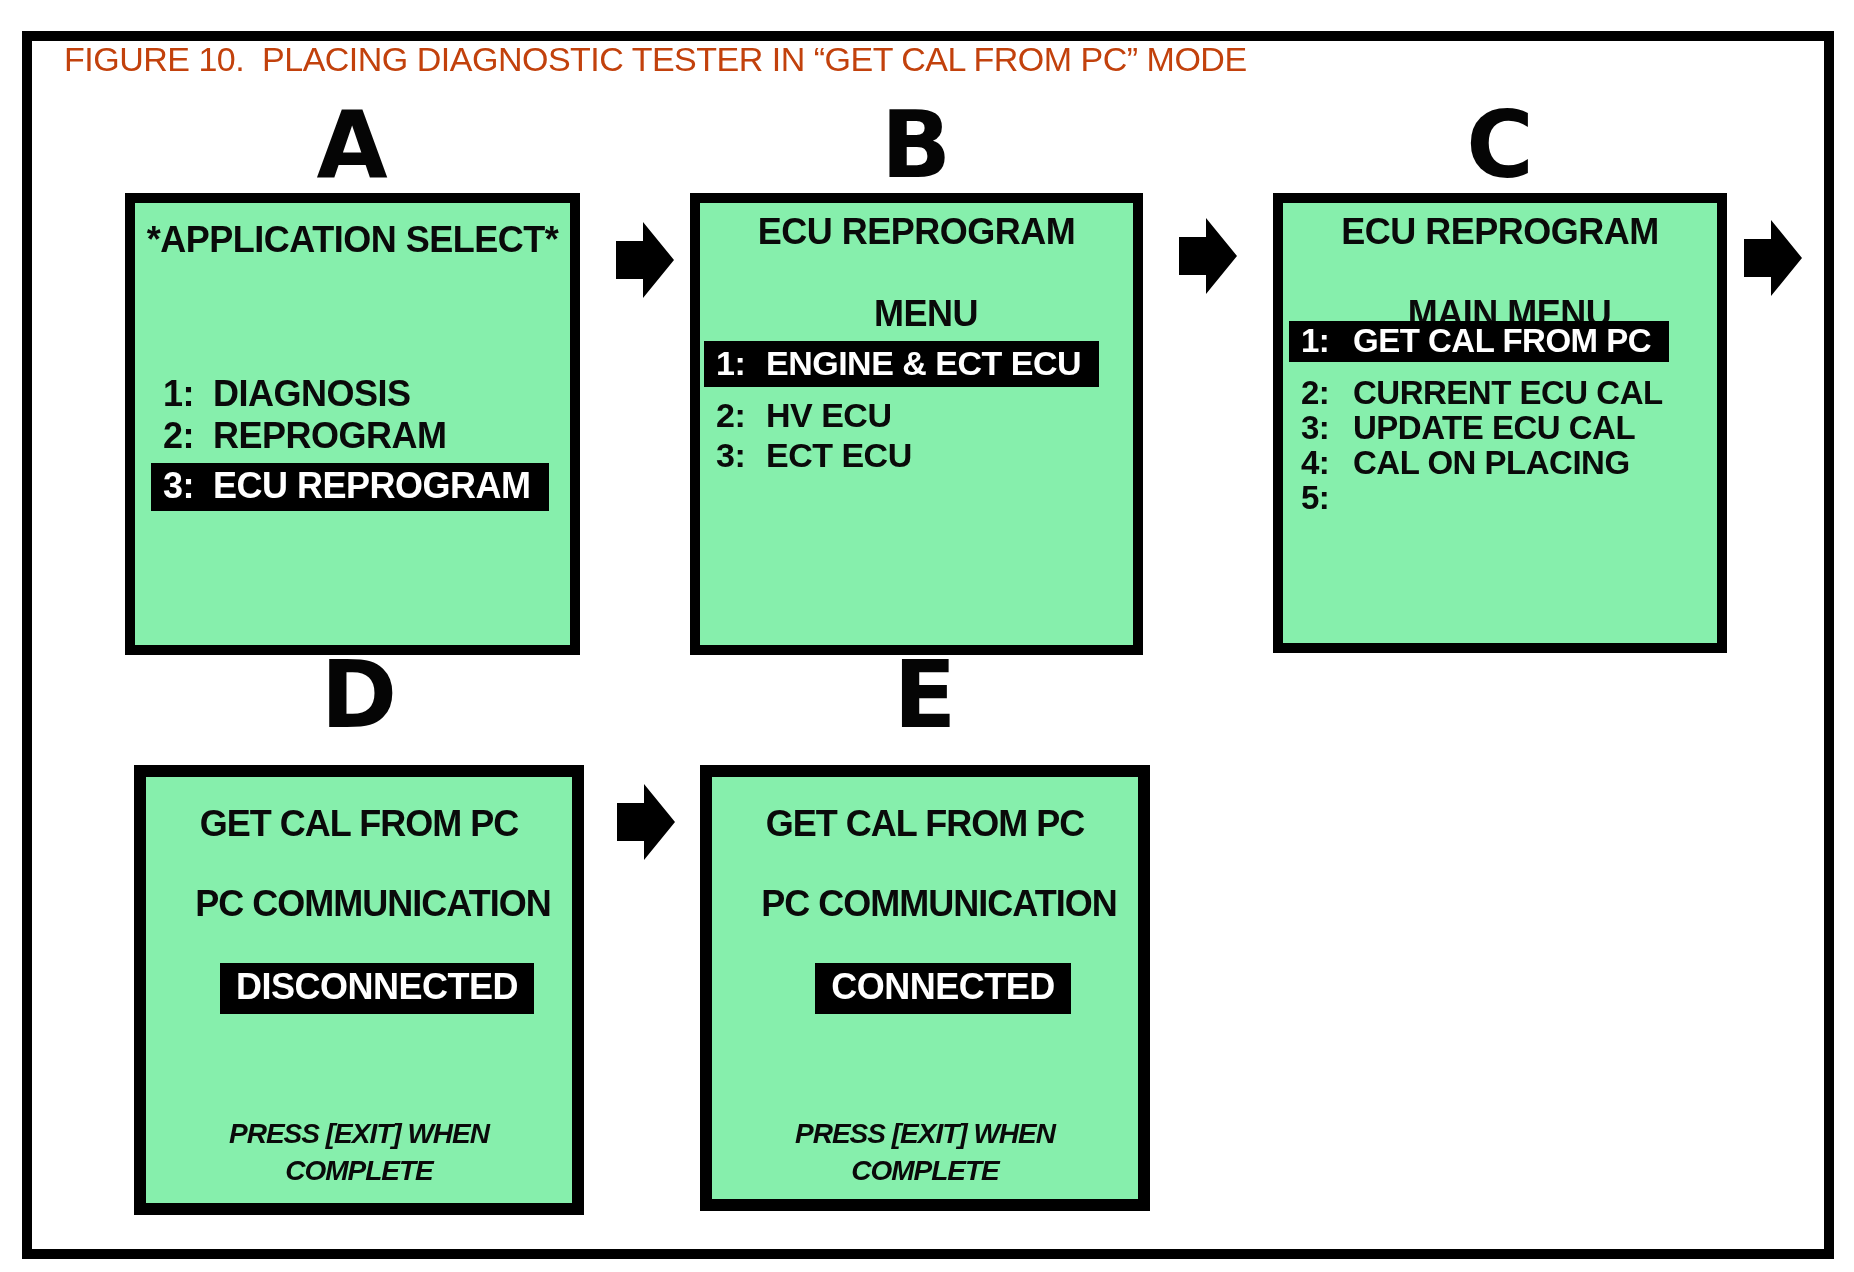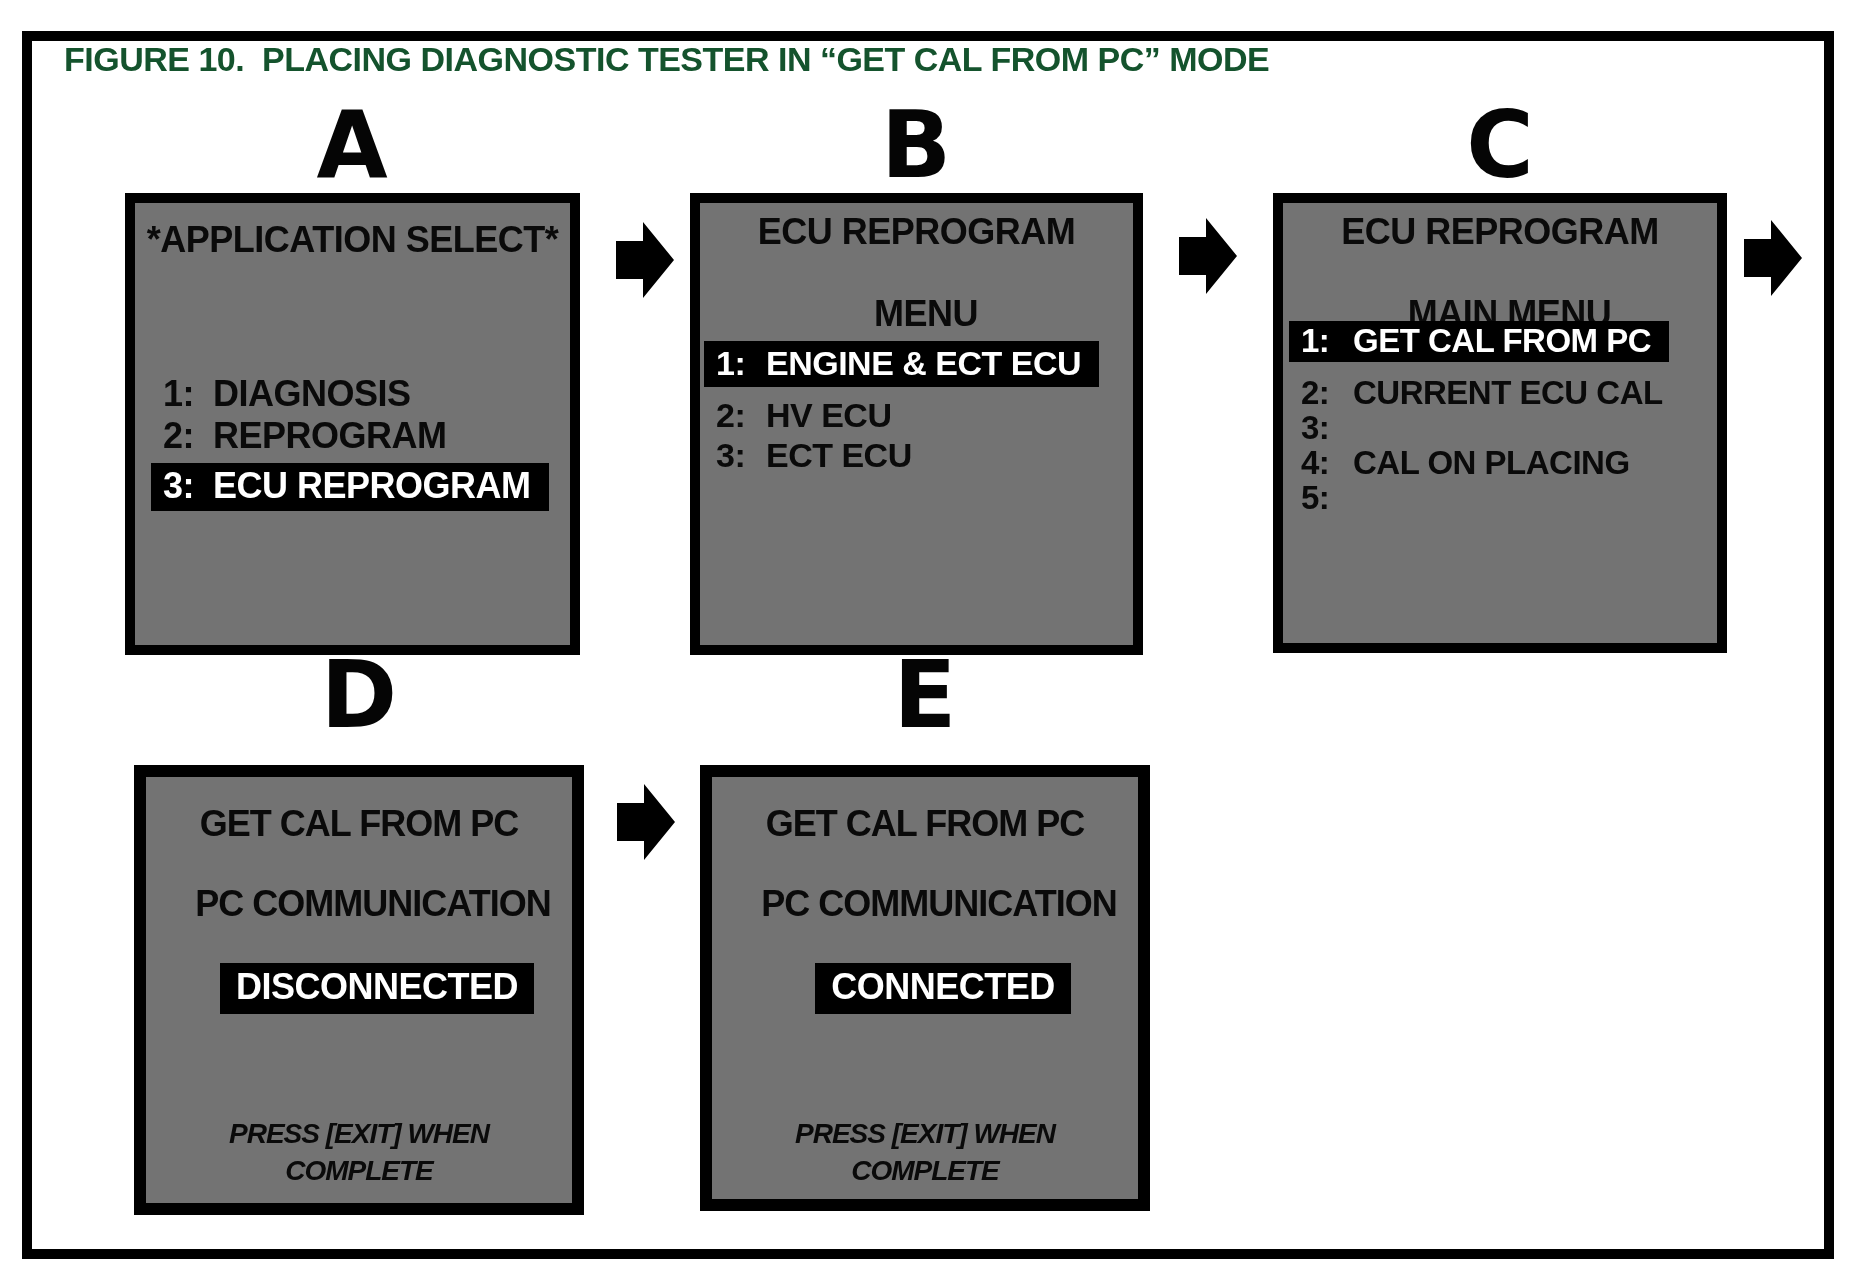--- a/index.html
+++ b/index.html
@@ -6,36 +6,36 @@
   body{
     width:1854px;height:1272px;position:relative;background:#ffffff;
     font-family:"Liberation Sans",sans-serif;overflow:hidden;
   }
   .frame{
     position:absolute;left:22px;top:31px;width:1812px;height:1228px;
     border:10px solid #000;box-sizing:border-box;background:#fff;
   }
   .figure-title{
     position:absolute;left:64px;top:40px;
-    font-size:34px;font-weight:bold;color:#14532d;
+    font-size:34px;font-weight:normal;color:#c2410c;
     letter-spacing:-0.5px;white-space:pre;
   }
   .panel-label{
     position:absolute;width:320px;text-align:center;
     font-family:"DejaVu Sans",sans-serif;font-weight:bold;
     font-size:92px;line-height:1;color:#050505;
   }
   #label-a{left:192px;top:100px;}
   #label-b{left:756px;top:100px;}
   #label-c{left:1340px;top:100px;}
   #label-d{left:199px;top:650px;}
   #label-e{left:765px;top:650px;}
 
   .screen{
-    position:absolute;border:10px solid #000;background:#737373;
+    position:absolute;border:10px solid #000;background:#86efac;
     box-sizing:border-box;color:#0a0a0a;
   }
   #screen-a{left:125px;top:193px;width:455px;height:462px;}
   #screen-b{left:690px;top:193px;width:453px;height:462px;}
   #screen-c{left:1273px;top:193px;width:454px;height:460px;}
   #screen-d{left:134px;top:765px;width:450px;height:450px;border-width:12px;}
   #screen-e{left:700px;top:765px;width:450px;height:446px;border-width:12px;}
 
   .screen-title{
     position:absolute;left:0;right:0;text-align:center;
@@ -142,20 +142,21 @@
     <div class="item selected">
       <span class="num">1:</span>
       <span class="txt">GET CAL FROM PC</span>
     </div>
     <div class="item">
       <span class="num">2:</span>
       <span class="txt">CURRENT ECU CAL</span>
     </div>
     <div class="item">
       <span class="num">3:</span>
+      <span class="txt">UPDATE ECU CAL</span>
     </div>
     <div class="item">
       <span class="num">4:</span>
       <span class="txt">CAL ON PLACING</span>
     </div>
     <div class="item">
       <span class="num">5:</span>
     </div>
   </div>
 </div>

